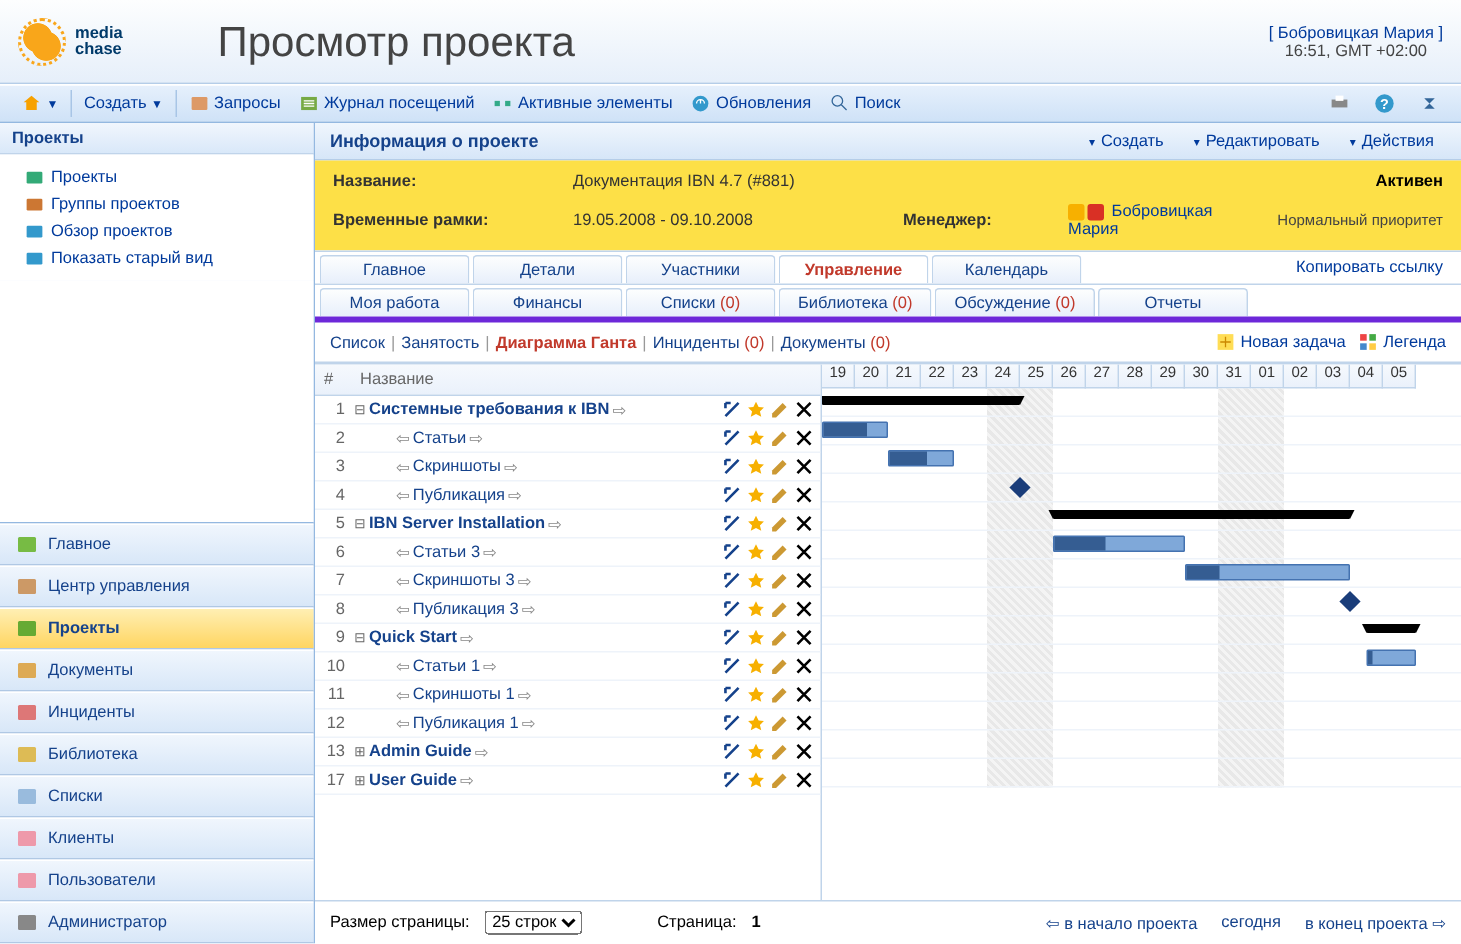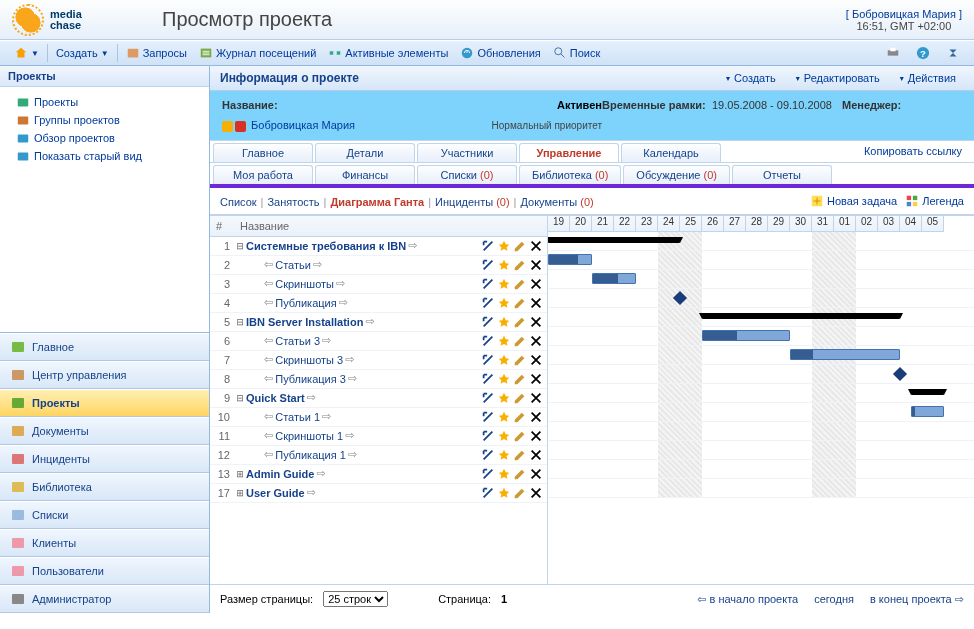--- a/index.html
+++ b/index.html
@@ -1,25 +1,25 @@
 <!DOCTYPE html>
 <html><head>
 <meta charset="utf-8">
 <style>
 * { box-sizing: border-box; margin: 0; padding: 0; font-family: Tahoma, Arial, sans-serif; font-size: 11px; }
 body { background: #fff; width: 974px; height: 629px; overflow: hidden; position: relative; }
 
 
-.header { height: 40px; background: linear-gradient(#fdfefe, #e6effa); display: flex; align-items: center; padding: 0 12px; border-bottom: 1px solid #b5cde8; }
+.header { height: 56px; background: linear-gradient(#fdfefe, #e6effa); display: flex; align-items: center; padding: 0 12px; border-bottom: 1px solid #b5cde8; }
 .logo { width: 110px; height: 42px; display: flex; align-items: center; font-weight: bold; }
 .logo-dots { width: 32px; height: 32px; border-radius: 50%; background: radial-gradient(circle at 40% 40%, #f9a61a 40%, transparent 42%), radial-gradient(circle at 60% 60%, #f9a61a 40%, transparent 42%); border: 2px dotted #f9a61a; margin-right: 6px; }
 .logo-text { display: flex; flex-direction: column; line-height: 1; }
 .logo-text span:first-child { font-weight: bold; color: #003a6a; }
 .logo-text span:last-child { font-weight: bold; color: #003a6a; }
-.page-title { flex: 1; font-size: 20px; color: #444; margin-left: 40px; }
+.page-title { flex: 1; font-size: 28px; color: #444; margin-left: 23px; }
 .user-info { text-align: center; color: #003a9c; }
 .user-info .time { display: block; color: #444; }
 
 
 .toolbar { height: 26px; background: linear-gradient(#e6f0fc, #cfe2f7); border-top: 1px solid #fff; border-bottom: 1px solid #94b8e0; display: flex; align-items: center; padding: 0 8px; }
 .tb-item { display: flex; align-items: center; gap: 3px; padding: 2px 6px; color: #003a9c; cursor: pointer; }
 .tb-item .ic { width: 14px; height: 14px; }
 .tb-sep { width: 1px; height: 18px; background: #a8c5e6; margin: 0 2px; }
 .toolbar-right { margin-left: auto; display: flex; gap: 4px; }
 
@@ -37,21 +37,21 @@
 .nav-item .ic { width: 16px; height: 16px; }
 
 
 .main { flex: 1; display: flex; flex-direction: column; overflow: hidden; }
 .panel-title { background: linear-gradient(#f0f6fd, #d6e6f8); border-bottom: 1px solid #b5cde8; padding: 4px 10px; display: flex; align-items: center; }
 .panel-title h2 { font-size: 12px; font-weight: bold; color: #15428b; flex: 1; }
 .panel-actions { display: flex; gap: 4px; }
 .pa-btn { color: #003a9c; padding: 2px 8px; display: flex; align-items: center; gap: 4px; cursor: pointer; }
 .pa-btn::before { content: '▾'; font-size: 8px; color: #003a9c; }
 
-.info { padding: 8px 12px; background: #7dd3fc; display: grid; grid-template-columns: 160px 220px 110px auto 120px; row-gap: 8px; align-items: center; }
+.info { padding: 8px 12px; background: #fde047; display: grid; grid-template-columns: 160px 220px 110px auto 120px; row-gap: 8px; align-items: center; }
 .info .lbl { font-weight: bold; color: #333; }
 .info .val { color: #333; }
 .info .link { color: #003a9c; }
 .info .status { text-align: right; font-weight: bold; }
 .info .priority { text-align: right; color: #444; font-size: 10px; line-height: 1.1; }
 .mgr-ic { display: inline-block; width: 11px; height: 11px; background: #f7b000; border-radius: 2px; margin-right: 2px; vertical-align: middle; }
 .mgr-ic.red { background: #d93025; }
 
 
 .tabrow { display: flex; border-top: 1px solid #c0d4ea; background: #fff; padding: 0 2px; }
@@ -349,20 +349,21 @@
             <span>Редактировать</span>
           </div>
         <div class="pa-btn">
             <span>Действия</span>
           </div>
       </div>
     </div>
 
     <div class="info">
       <div class="lbl">Название:</div>
+      <div class="val" style="grid-column:2/5">Документация IBN 4.7 (#881)</div>
       <div class="status">Активен</div>
 
       <div class="lbl">Временные рамки:</div>
       <div class="val">19.05.2008 - 09.10.2008</div>
       <div class="lbl">Менеджер:</div>
       <div><span class="mgr-ic"></span><span class="mgr-ic red"></span> <span class="link">Бобровицкая Мария</span></div>
       <div class="priority">Нормальный приоритет</div>
     </div>
 
     <div class="tabrow" id="tabs1">

